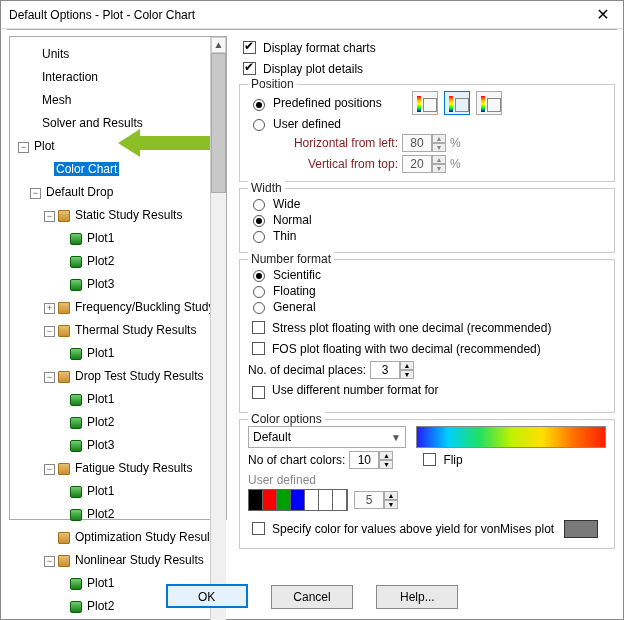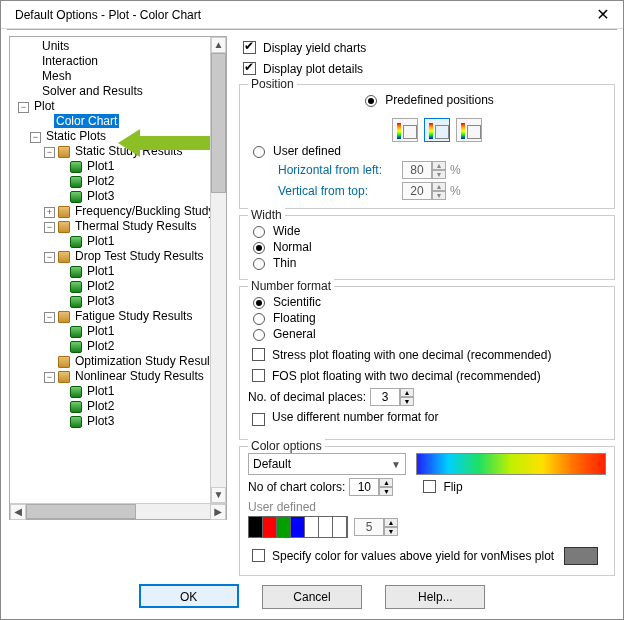--- a/index.html
+++ b/index.html
@@ -1,28 +1,28 @@
 <!DOCTYPE html>
 <html><head>
 <meta charset="utf-8">
 <style>
   * { box-sizing: border-box; font-family: "Segoe UI", Tahoma, sans-serif; }
   body { margin: 0; background: #fff; font-size: 12px; color: #000; }
   .window { width: 624px; height: 620px; border: 1px solid #888; position: relative; background:#fff; }
-  .titlebar { height: 28px; line-height: 28px; padding-left: 14px; display:flex; justify-content:space-between; align-items:center; border-bottom:1px solid #ddd; background:#fff;}
+  .titlebar { height: 28px; line-height: 28px; padding-left: 8px; display:flex; justify-content:space-between; align-items:center; border-bottom:1px solid #ddd; background:#fff;}
   .title { font-size: 12px; }
   .close { width: 40px; text-align:center; font-size:16px; cursor:default; }
   .tabs { position:relative; margin:6px 0 0 6px; height:26px; }
   .tab { display:inline-block; padding:4px 10px; border:1px solid #aaa; border-bottom:none; background:#fff; position:relative; top:1px; cursor:default;}
   .tab.active-highlight::after { content:""; position:absolute; inset:-3px; border:3px solid #9ACD32; pointer-events:none; }
   .tabsep { border-bottom:1px solid #aaa; margin:0 6px; }
   .body { display:flex; padding:6px 8px 0 8px; height: 490px; }
   .left { width:218px; border:1px solid #aaa; position:relative; display:flex; flex-direction:column;}
   .tree { flex:1; overflow:hidden; padding:2px 0 2px 4px; font-size:12px; position:relative;}
-  .tree-row { white-space:nowrap; line-height:15px; padding-left:4px; }
+  .tree-row { white-space:nowrap; line-height:15px; padding-left:4px;margin-top:8px; }
   .ind { display:inline-block; }
   .exp { display:inline-block; width:11px; height:11px; border:1px solid #888; text-align:center; line-height:9px; font-size:9px; margin-right:3px; color:#555; background:#fff;}
   .noexp { display:inline-block; width:11px; height:11px; margin-right:3px; }
   .tree-label { padding:0 2px; }
   .sel { background:#0078D7; color:#fff; }
   .ico { display:inline-block; width:12px; height:12px; vertical-align:middle; margin-right:3px; }
   .ico-folder { background: linear-gradient(#E8C070,#C89030); border:1px solid #A87010; border-radius:1px; }
   .ico-plot { background: linear-gradient(#6fcf6f,#168016); border:1px solid #0a600a; border-radius:2px; }
   .ico-lens { border:1px solid #444; border-radius:50%; width:10px; height:10px; position:relative; }
   .ico-lens::after { content:""; position:absolute; right:-3px; bottom:-3px; width:4px; height:1px; background:#444; transform:rotate(45deg);}
@@ -34,40 +34,40 @@
   .sbthumb { flex:0 0 140px; margin:0; background:#c8c8c8; border:1px solid #aaa;}
   .sbtrack { flex:1; }
   .tree-wrap { flex:1; display:flex; }
   .hscroll { height:16px; border-top:1px solid #ccc; background:#f0f0f0; display:flex;}
   .hthumb { flex:0 0 110px; background:#c8c8c8; border:1px solid #aaa;}
   .right { flex:1; padding:2px 0 0 12px; }
   .chkline { display:flex; align-items:center; gap:4px; margin-bottom:2px;}
   .fieldset { border:1px solid #ccc; margin:6px 0; padding:6px 8px 8px 8px; position:relative;}
   .legend { position:absolute; top:-8px; left:8px; background:#fff; padding:0 3px; font-size:12px; color:#222;}
   .radioline { display:flex; align-items:center; gap:5px; margin:1px 0;}
-  .posrow { display:flex; align-items:center; gap:10px;flex-direction:column;}
+  .posrow { display:flex; align-items:center; gap:10px;}
   .pos-icons { display:flex; gap:6px; margin-left:20px;}
   .pos-icon { width:26px; height:24px; border:1px solid #aaa; background:#f7f7f7; position:relative; display:inline-block;}
   .pos-icon.sel2 { border:1px solid #0078D7; background:#E5F1FB;}
   .pos-icon::before { content:""; position:absolute; left:4px; top:4px; width:4px; height:16px; background:linear-gradient(red,orange,yellow,lime,blue);}
   .pos-icon::after { content:""; position:absolute; left:10px; top:6px; width:12px; height:12px; border:1px solid #888;}
   .hrow { display:flex; align-items:center; gap:4px; margin:3px 0 0 30px;}
-  .numlabel { width:120px; text-align:left; color:#0369a1;}
+  .numlabel { width:120px; text-align:right; color:#7f1d1d;}
   .spin { display:flex; align-items:center;justify-content:flex-end; }
   .spin input { width:30px; height:18px; border:1px solid #aaa; text-align:center; font-size:12px; padding:0;}
   .spinbtns { display:flex; flex-direction:column; }
   .spinbtns div { width:14px; height:9px; border:1px solid #aaa; background:#eee; font-size:7px; line-height:7px; text-align:center;}
   .disabled { color:#888;}
   .combo { border:1px solid #aaa; height:22px; width:158px; display:flex; align-items:center; justify-content:space-between; padding:0 4px; background:#fff;}
   .combo .arrowd { font-size:10px; color:#555;}
   .spectrum { flex:1; height:22px; background:linear-gradient(90deg,#2020ff,#00d0ff,#20e060,#c0f000,#ffe000,#ff7000,#ff2000); border:1px solid #888; margin-left:10px;}
   .swatches { display:flex; border:1px solid #666;}
   .sw { width:14px; height:20px; border-right:1px solid #666;}
   .btnrow { position:absolute; bottom:10px; left:0; right:0; text-align:center;}
-  .btn { display:inline-block; width:100px; height:24px; line-height:22px; border:1px solid #888; background:#e9e9e9; margin:0 10px; text-align:center; cursor:default;}
+  .btn { display:inline-block; width:82px; height:24px; line-height:22px; border:1px solid #888; background:#e9e9e9; margin:0 10px; text-align:center; cursor:default;}
   .btn.primary { border:2px solid #0078D7; background:#E5F1FB;}
   .greybox { display:inline-block; width:34px; height:18px; background:#7a7a7a; border:1px solid #333; vertical-align:middle; margin-left:6px;}
   .chk13 { appearance:none; width:13px; height:13px; border:1px solid #555; background:#fff; position:relative;}
   .chk13:checked::after { content:"✔"; position:absolute; top:-3px; left:0; font-size:12px; color:#000;}
   .radio13 { appearance:none; width:12px; height:12px; border:1px solid #555; border-radius:50%; position:relative; background:#fff;}
   .radio13:checked::after { content:""; position:absolute; top:2px; left:2px; width:6px; height:6px; background:#000; border-radius:50%;}
 </style>
 </head>
 <body>
 
@@ -82,21 +82,21 @@
   <div class="body">
     <div class="left">
       <div class="tree-wrap">
         <div class="tree">
           <div class="tree-row"><span class="ind" style="width:8px"></span><span class="noexp"></span><span class="tree-label">Units</span></div>
           <div class="tree-row"><span class="ind" style="width:8px"></span><span class="noexp"></span><span class="tree-label">Interaction</span></div>
           <div class="tree-row"><span class="ind" style="width:8px"></span><span class="noexp"></span><span class="tree-label">Mesh</span></div>
           <div class="tree-row"><span class="ind" style="width:8px"></span><span class="noexp"></span><span class="tree-label">Solver and Results</span></div>
           <div class="tree-row"><span class="exp">−</span><span class="tree-label">Plot</span></div>
           <div class="tree-row"><span class="ind" style="width:22px"></span><span class="noexp"></span><span class="tree-label sel">Color Chart</span></div>
-          <div class="tree-row"><span class="ind" style="width:12px"></span><span class="exp">−</span><span class="tree-label">Static Plots</span></div>
+          <div class="tree-row"><span class="ind" style="width:12px"></span><span class="exp">−</span><span class="tree-label">Default Drop</span></div>
           <div class="tree-row"><span class="ind" style="width:26px"></span><span class="exp">−</span><span class="ico ico-folder"></span><span class="tree-label">Static Study Results</span></div>
           <div class="tree-row"><span class="ind" style="width:52px"></span><span class="ico ico-plot"></span><span class="tree-label">Plot1</span></div>
           <div class="tree-row"><span class="ind" style="width:52px"></span><span class="ico ico-plot"></span><span class="tree-label">Plot2</span></div>
           <div class="tree-row"><span class="ind" style="width:52px"></span><span class="ico ico-plot"></span><span class="tree-label">Plot3</span></div>
           <div class="tree-row"><span class="ind" style="width:26px"></span><span class="exp">+</span><span class="ico ico-folder"></span><span class="tree-label">Frequency/Buckling Study Results</span></div>
           <div class="tree-row"><span class="ind" style="width:26px"></span><span class="exp">−</span><span class="ico ico-folder"></span><span class="tree-label">Thermal Study Results</span></div>
           <div class="tree-row"><span class="ind" style="width:52px"></span><span class="ico ico-plot"></span><span class="tree-label">Plot1</span></div>
           <div class="tree-row"><span class="ind" style="width:26px"></span><span class="exp">−</span><span class="ico ico-folder"></span><span class="tree-label">Drop Test Study Results</span></div>
           <div class="tree-row"><span class="ind" style="width:52px"></span><span class="ico ico-plot"></span><span class="tree-label">Plot1</span></div>
           <div class="tree-row"><span class="ind" style="width:52px"></span><span class="ico ico-plot"></span><span class="tree-label">Plot2</span></div>
@@ -126,21 +126,21 @@
         <div class="sbbtn" style="width:16px">◀</div>
         <div class="hthumb"></div>
         <div class="sbtrack" style="flex:1"></div>
         <div class="sbbtn" style="width:16px">▶</div>
       </div>
     </div>
 
     <div class="right">
       <div class="chkline">
           <input type="checkbox" class="chk13" checked="" style="">
-          <span>Display yield charts</span>
+          <span>Display format charts</span>
         </div>
       <div class="chkline">
           <input type="checkbox" class="chk13" checked="" style="">
           <span>Display plot details</span>
         </div>
 
       <div class="fieldset">
         <div class="legend">Position</div>
         <div class="posrow">
           <div class="radioline">

